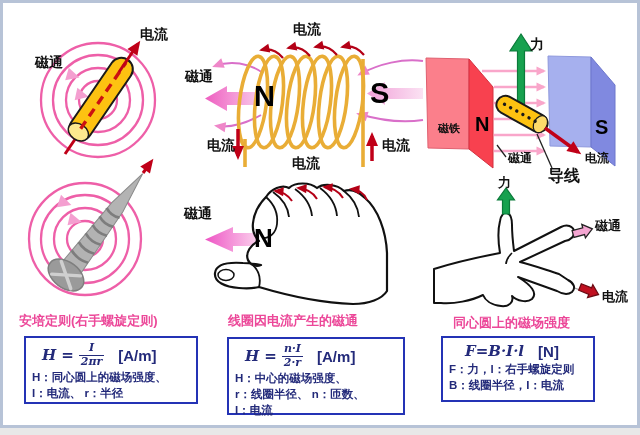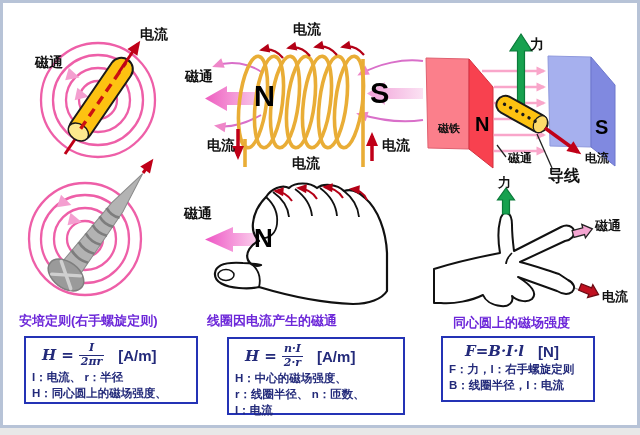--- a/index.html
+++ b/index.html
@@ -9,21 +9,21 @@
     overflow:hidden; font-family:"Liberation Sans",sans-serif;
   }
   .gfx{position:absolute;left:0;top:0;z-index:1;}
   .lbl{
     position:absolute; z-index:3; font-weight:bold; color:#111;
     white-space:nowrap; line-height:1; letter-spacing:0;
   }
   .pole{color:#000; font-weight:bold;}
   .cap{
     position:absolute; z-index:3; font-weight:bold; font-size:13px;
-    color:#6d28d9; white-space:nowrap;
+    color:#ec4899; white-space:nowrap;
   }
   .fbox{
     position:absolute; z-index:3; background:#fff;
     border:2px solid #2433b5; box-sizing:border-box;
     color:#232a7a; padding:2px 6px 2px 6px;
   }
   .frow{
     display:flex; align-items:center; justify-content:flex-start;
     font-family:"DejaVu Serif",serif; font-style:italic; font-weight:bold;
     font-size:15px; margin:2px 0 1px 10px;
@@ -262,35 +262,35 @@
 <span class="lbl" style="left:582px;top:149px;font-size:12px">电流</span>
 
 <span class="lbl" style="left:181px;top:203px;font-size:14px">磁通</span>
 <span class="lbl pole" style="left:251px;top:222px;font-size:26px">N</span>
 
 <span class="lbl" style="left:495px;top:173px;font-size:13px">力</span>
 <span class="lbl" style="left:592px;top:216px;font-size:13px">磁通</span>
 <span class="lbl" style="left:599px;top:287px;font-size:13px">电流</span>
 
 <div class="cap" style="left:16px;top:309px">安培定则(右手螺旋定则)</div>
-<div class="cap" style="left:204px;top:309px">线圈因电流产生的磁通</div>
+<div class="cap" style="left:225px;top:309px">线圈因电流产生的磁通</div>
 <div class="cap" style="left:450px;top:311px">同心圆上的磁场强度</div>
 
 <div class="fbox" style="left:21px;top:333px;width:174px;height:68px">
   <div class="frow">
     <span>H</span>
     <span class="feq">=</span>
     <span class="frac">
       <span>I</span>
       <span class="fden">2πr</span>
     </span>
     <span class="funit">[A/m]</span>
   </div>
+  <div class="fline">H：同心圆上的磁场强度、</div>
   <div class="fline">I：电流、 r：半径</div>
-  <div class="fline">H：同心圆上的磁场强度、</div>
 </div>
 
 <div class="fbox" style="left:224px;top:334px;width:178px;height:78px">
   <div class="frow">
     <span>H</span>
     <span class="feq">=</span>
     <span class="frac">
       <span>n·I</span>
       <span class="fden">2·r</span>
     </span>

